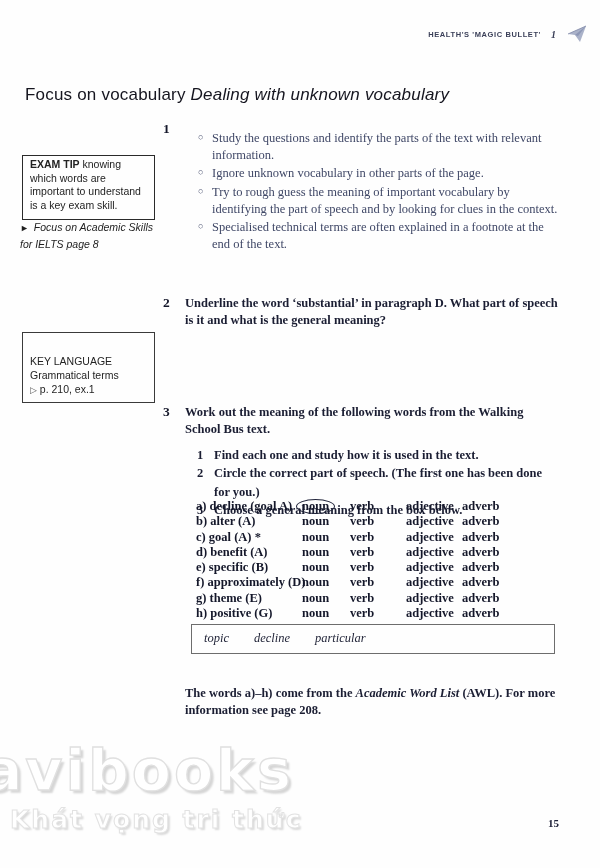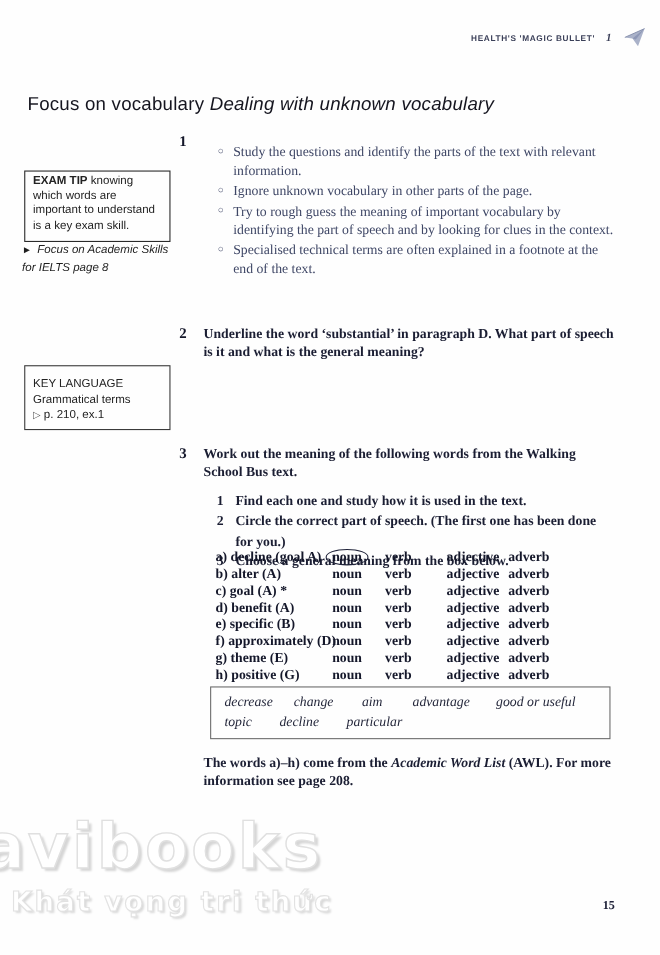--- a/index.html
+++ b/index.html
@@ -44,21 +44,21 @@
   .exam-tip-box b{font-weight:700;}
   .sidebar-ref{
     position:absolute;left:20px;top:219px;width:140px;
     font-family:"Liberation Sans", sans-serif;
     font-style:italic;font-size:10.5px;line-height:1.55;color:#1e1e1e;
   }
   .sidebar-ref .arrow{font-style:normal;font-size:9px;margin-right:2px;}
   .key-language-box{
     position:absolute;left:22px;top:332px;width:118px;
     border:1.5px solid #3a3a3a;
-    padding:9px 6px 5px 7px;
+    padding:21px 6px 5px 7px;
     font-family:"Liberation Sans", sans-serif;
     font-size:10.5px;line-height:1.35;color:#232323;
   }
   .key-language-box .marker{font-size:9px;color:#555;}
   
   .exercise{position:absolute;left:163px;width:395px;display:flex;}
   .ex-num{
     width:22px;flex:0 0 22px;
     font-weight:700;font-size:13.5px;color:#14172a;
   }
@@ -273,27 +273,20 @@
     <div class="wt-row">
       <span>h) positive (G)</span>
       <span>noun</span>
       <span>verb</span>
       <span>adjective</span>
       <span>adverb</span>
     </div>
   </div>
 
   <div class="meaning-box">
-    <div class="mb-line l1">
-      <span>decrease</span>
-      <span>change</span>
-      <span>aim</span>
-      <span>advantage</span>
-      <span>good or useful</span>
-    </div>
     <div class="mb-line l2">
       <span>topic</span>
       <span>decline</span>
       <span>particular</span>
     </div>
   </div>
 
   <div class="awl-note">
     <span>The words a)–h) come from the </span><i>Academic Word List</i><span> (AWL). For more information see page 208.</span>
   </div>

